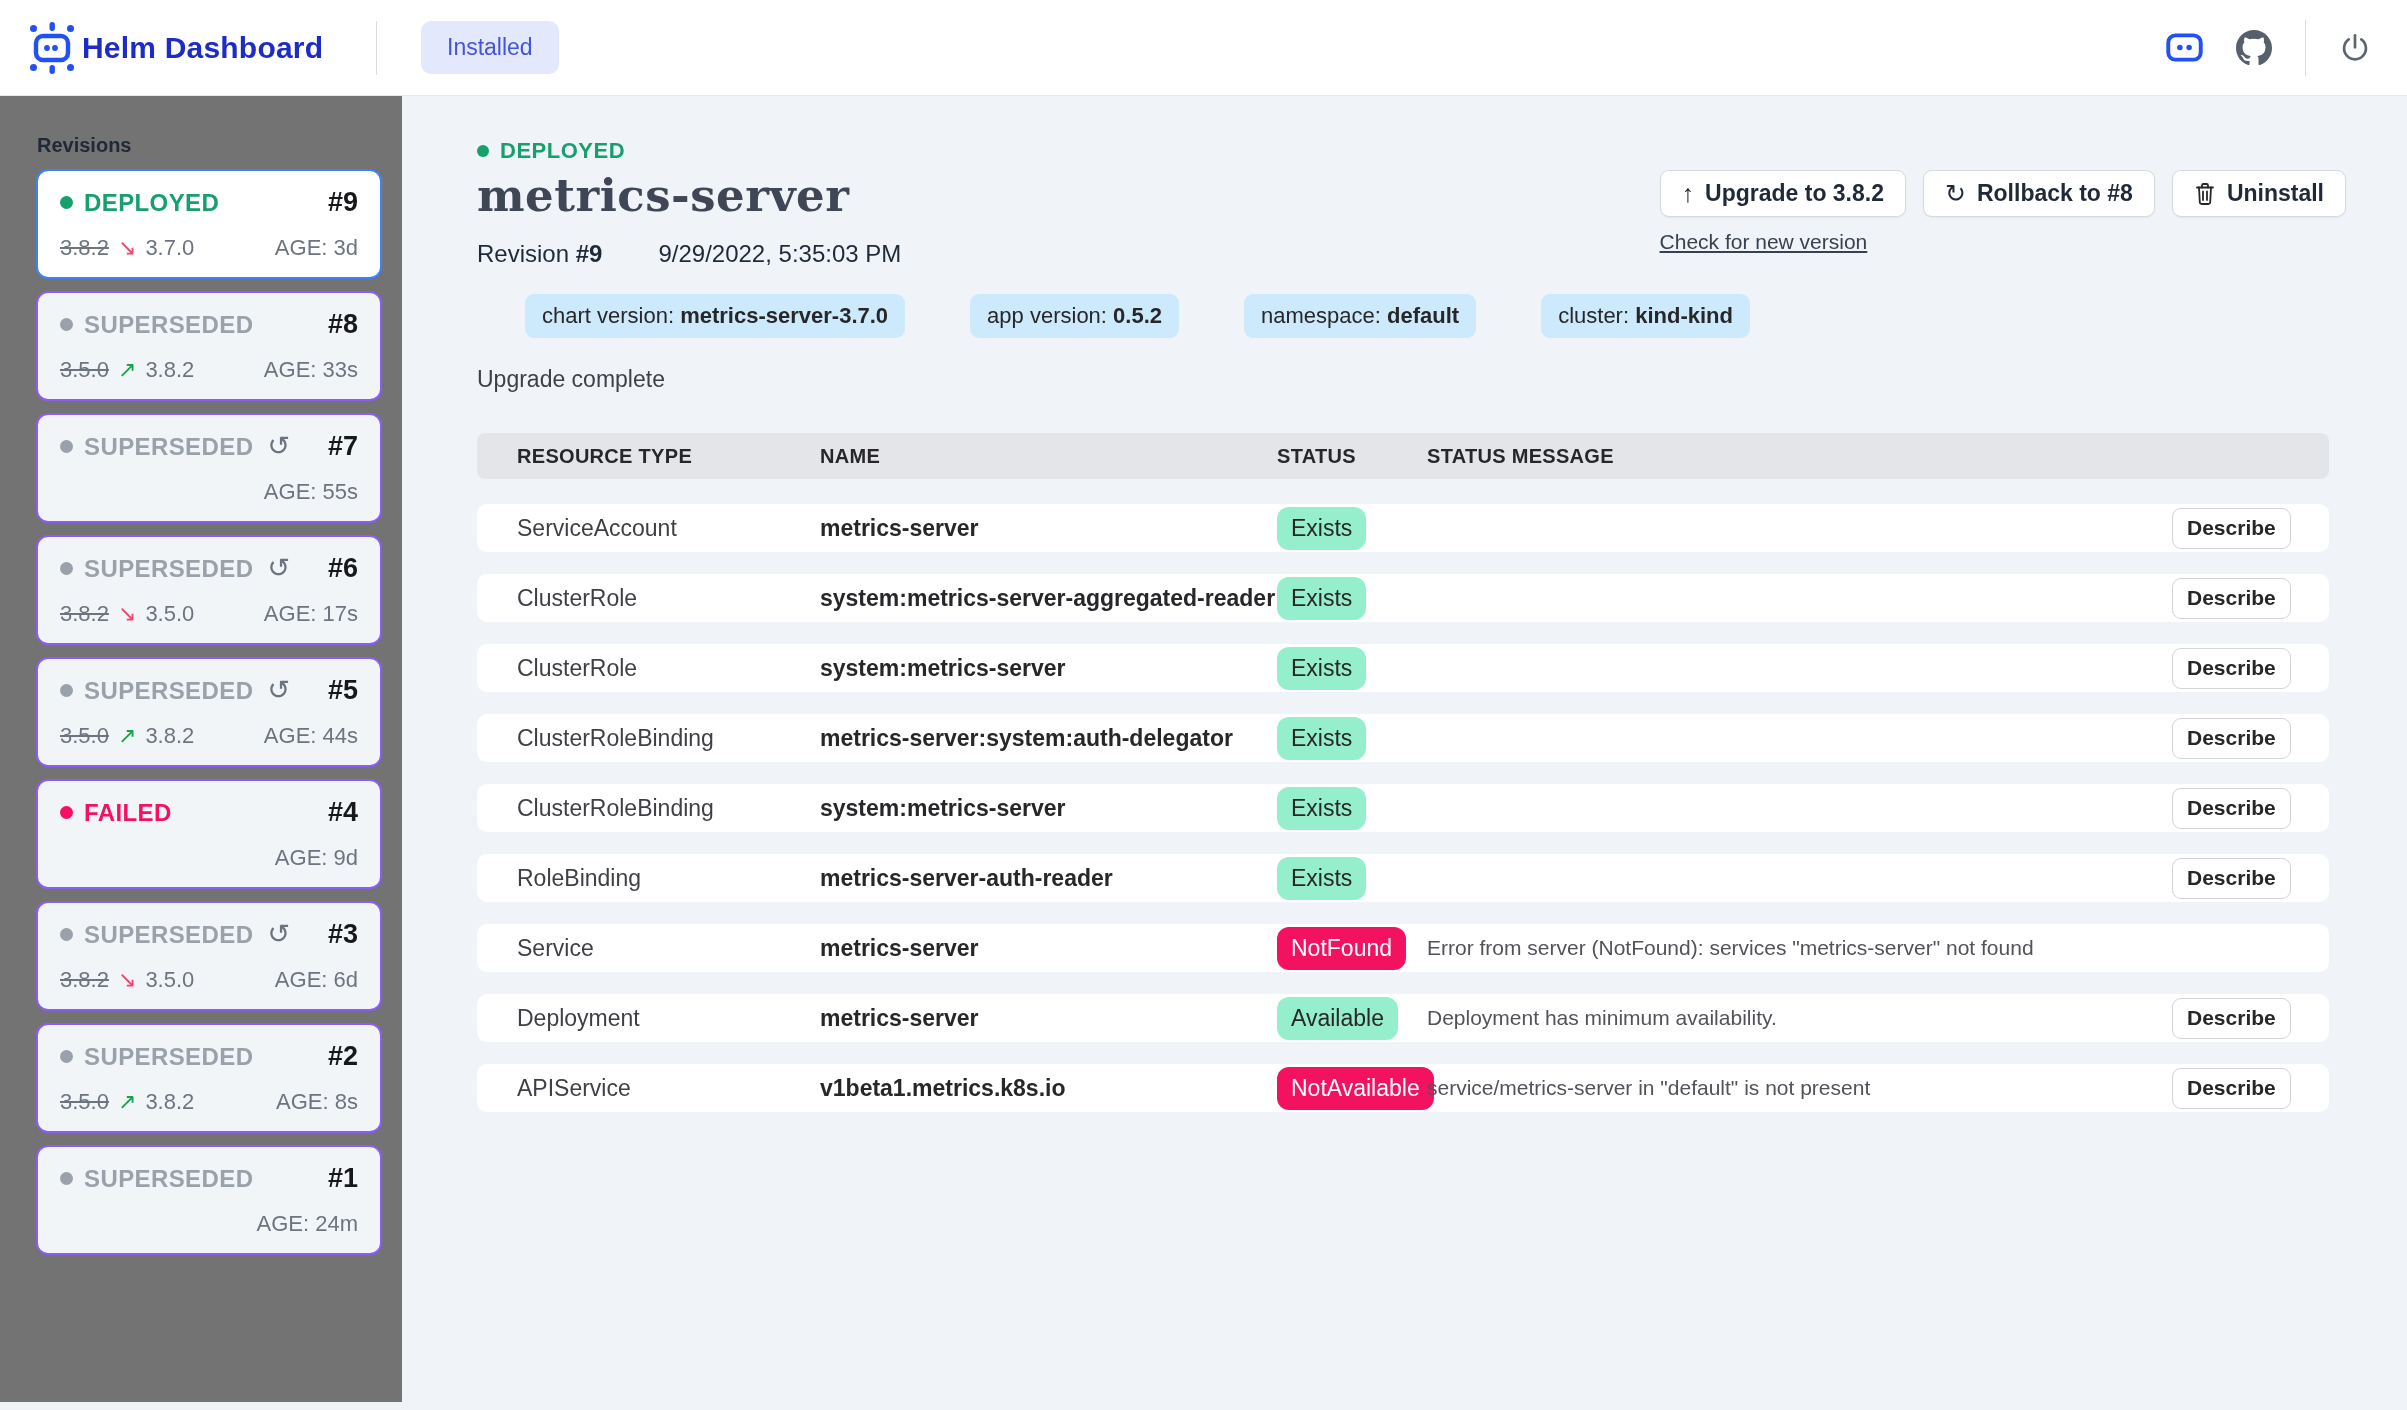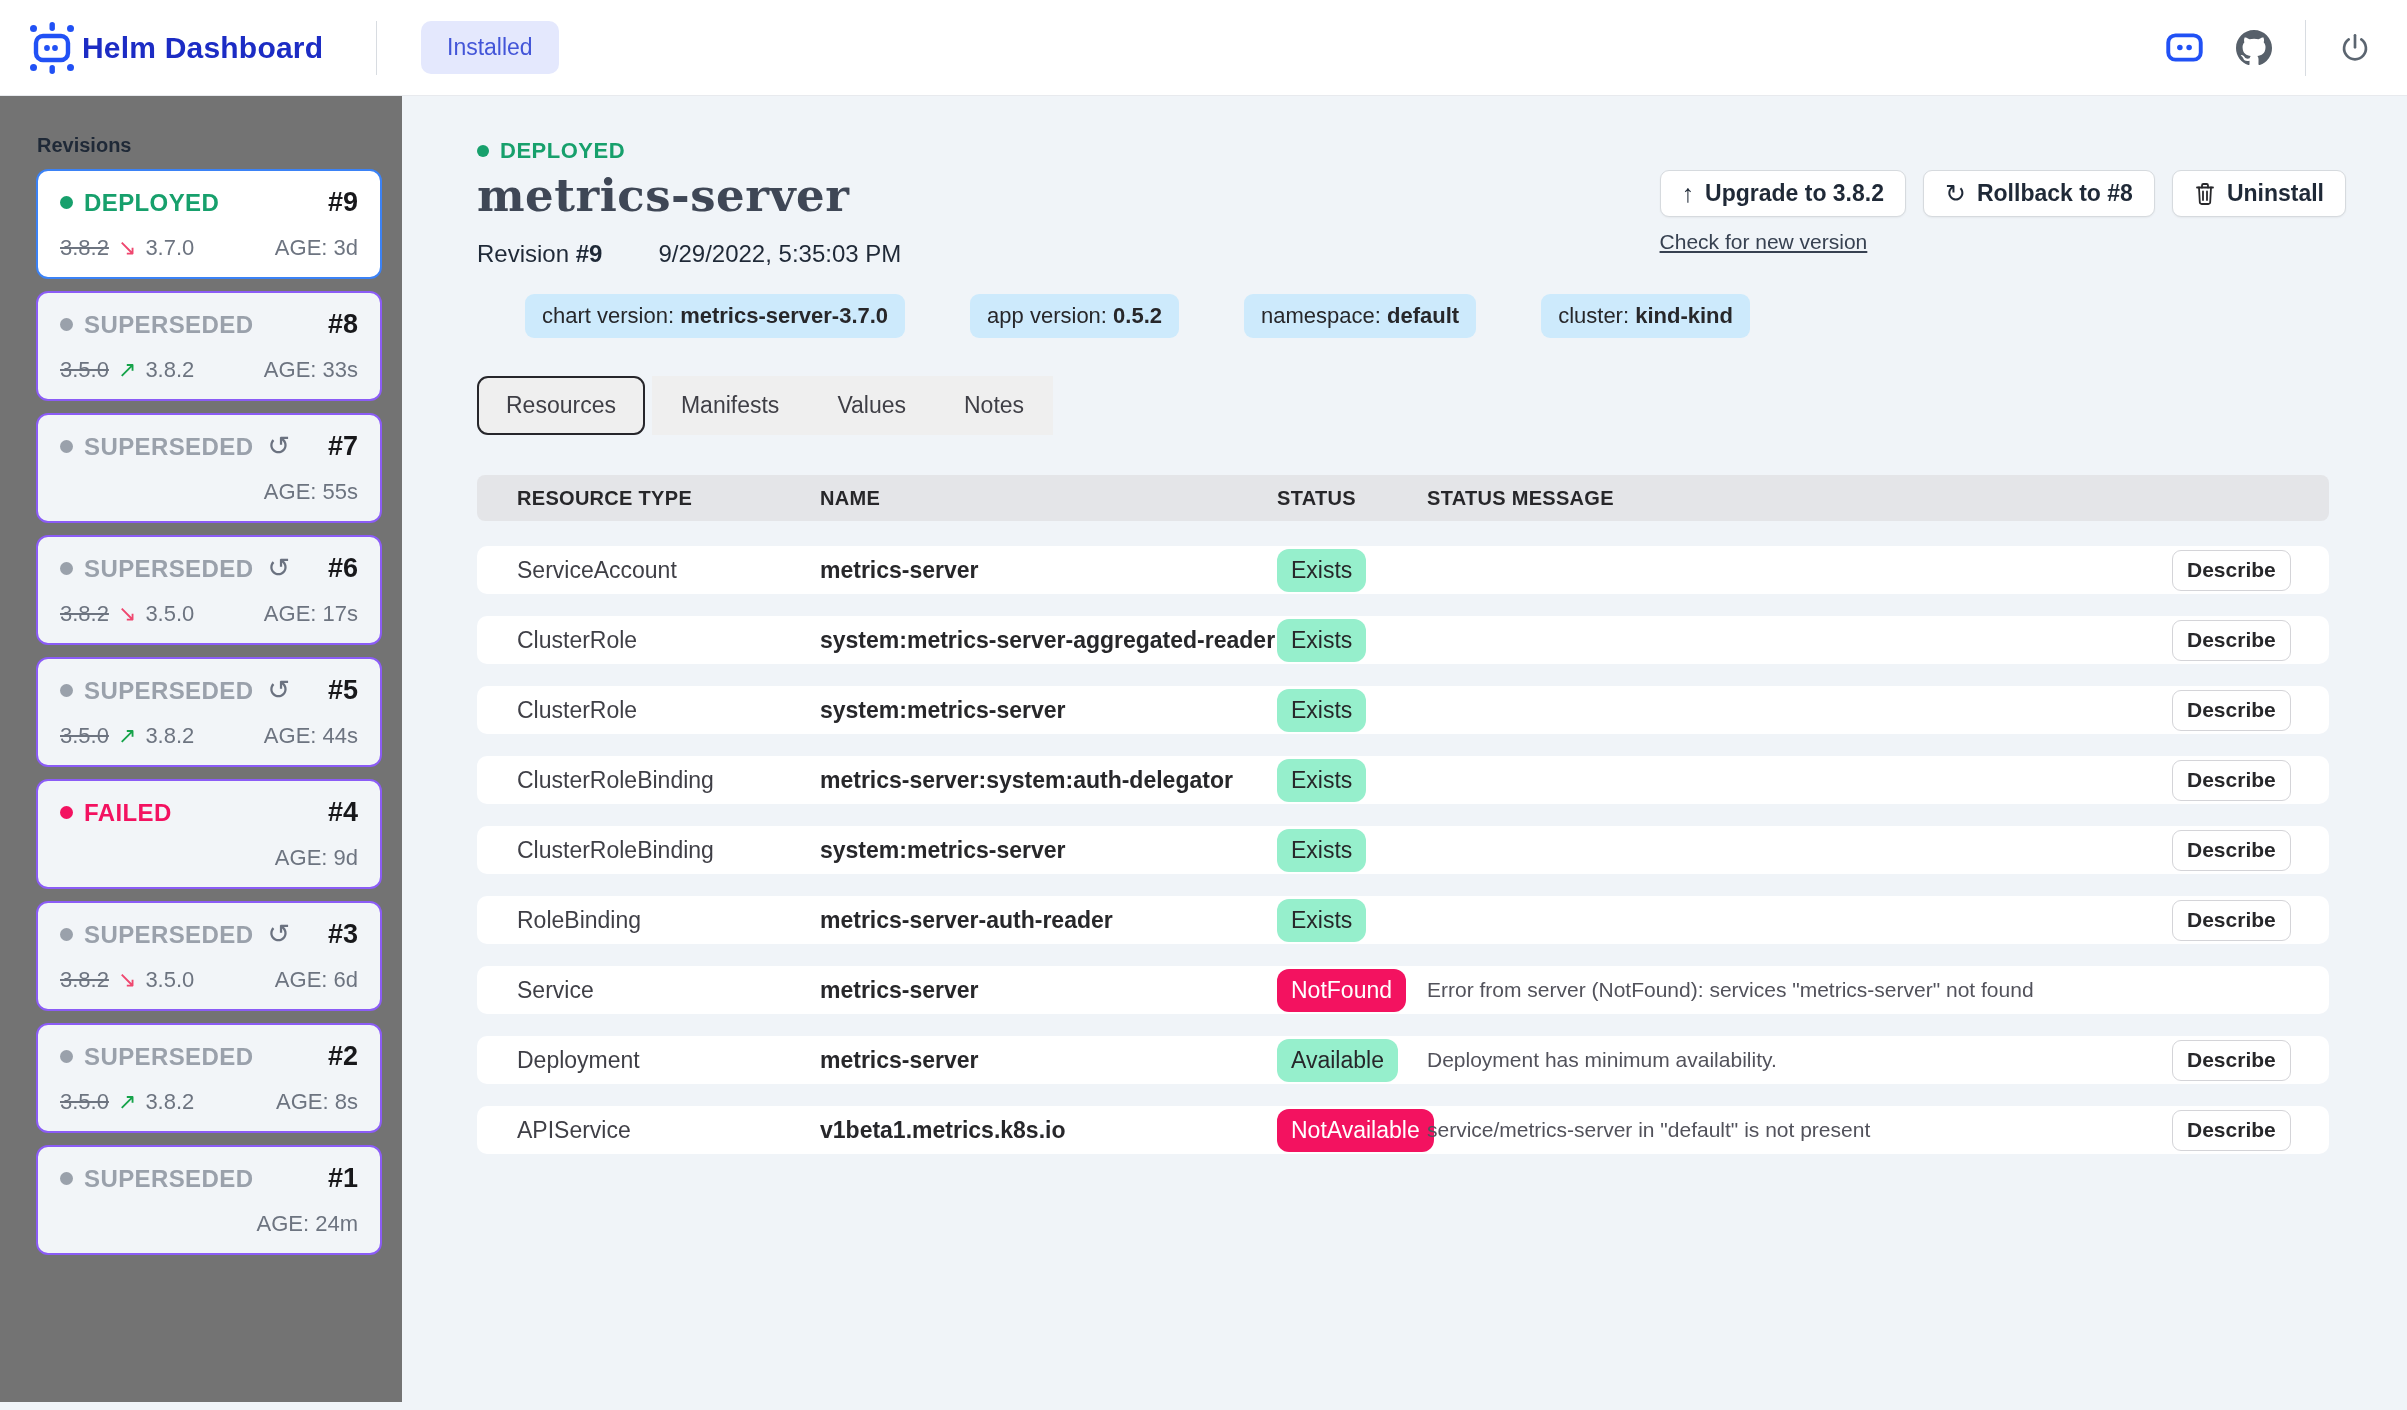--- a/index.html
+++ b/index.html
@@ -345,27 +345,22 @@
     <span>9/29/2022, 5:35:03 PM</span>
   </div>
 
   <div class="chips">
       <span class="chip"><span>chart version:</span> <b>metrics-server-3.7.0</b></span>
       <span class="chip"><span>app version:</span> <b>0.5.2</b></span>
       <span class="chip"><span>namespace:</span> <b>default</b></span>
       <span class="chip"><span>cluster:</span> <b>kind-kind</b></span>
     </div>
 
-
-  <div class="tabs">
-      <button class="tab active">Resources</button>
-      <button class="tab">Manifests</button>
-      <button class="tab">Values</button>
-      <button class="tab">Notes</button>
-    </div>
+  <div class="status-note">Upgrade complete</div>
+
 
   <section class="res-table">
     <div class="thead">
       <span>RESOURCE TYPE</span>
       <span>NAME</span>
       <span>STATUS</span>
       <span>STATUS MESSAGE</span>
       <span></span>
     </div>
     <div class="tbody">

